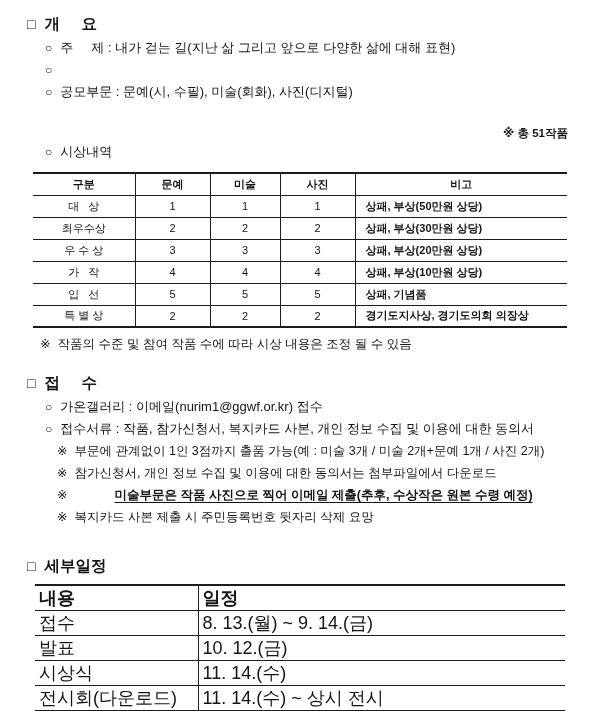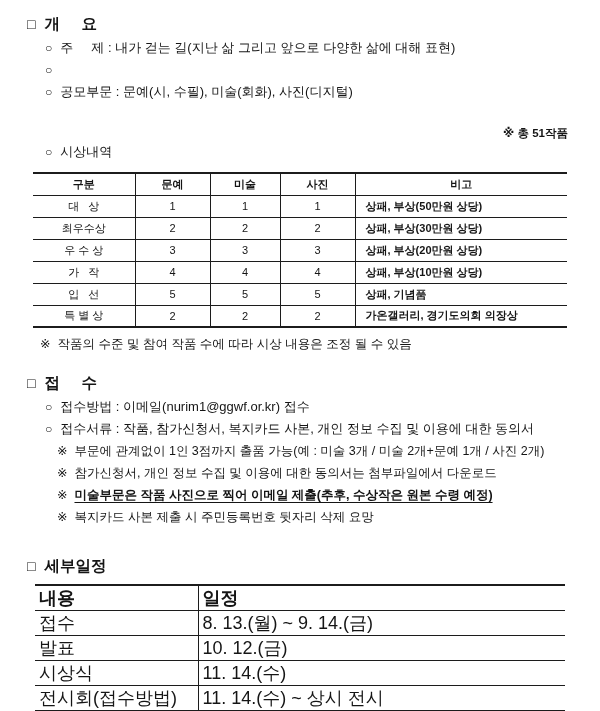--- a/index.html
+++ b/index.html
@@ -35,21 +35,21 @@
     white-space: pre; margin-right: 2px;
   }
 
   
   .note-line {
     display: flex; gap: 7px;
     font-size: 12.5px; line-height: 22px;
     white-space: pre-wrap;
   }
   .sub-notes { margin-left: 30px; }
-  .note-strong .ntext { font-weight: bold; text-decoration: underline; text-underline-offset: 3px; }
+  .note-strong .ntext { font-weight: bold; text-decoration: underline; text-underline-offset: 3px; margin-left: 40px; }
 
   
   table { border-collapse: collapse; table-layout: fixed; }
   .award-table {
     width: 534px; margin: 9px 0 0 6px;
     border-top: 2px solid #1c1c1c; border-bottom: 2px solid #1c1c1c;
   }
   .award-table th, .award-table td {
     border-bottom: 1px solid #1c1c1c;
     text-align: center; white-space: pre;
@@ -157,36 +157,36 @@
           <td>5</td>
           <td>5</td>
           <td>5</td>
           <td>상패, 기념품</td>
         </tr>
         <tr>
           <td>특 별 상</td>
           <td>2</td>
           <td>2</td>
           <td>2</td>
-          <td>가온갤러리, 경기도의회 의장상</td>
+          <td>경기도지사상, 경기도의회 의장상</td>
         </tr>
       </tbody>
     </table>
 
   <div class="note-line award-note">
     <span>※</span><span class="ntext">작품의 수준 및 참여 작품 수에 따라 시상 내용은 조정 될 수 있음</span>
   </div>
 
   <div class="sec-heading mt-sec1">
     <span class="sq">□</span><span>접     수</span>
   </div>
 
   <div class="bullets">
     <div class="bullet-line">
-      <span class="mk">○</span><span>접수방법 : 이메일(nurim1@ggwf.or.kr) 접수</span>
+      <span class="mk">○</span><span>가온갤러리 : 이메일(nurim1@ggwf.or.kr) 접수</span>
     </div>
     <div class="bullet-line">
       <span class="mk">○</span><span>접수서류 : 작품, 참가신청서, 복지카드 사본, 개인 정보 수집 및 이용에 대한 동의서</span>
     </div>
   </div>
 
   <div class="sub-notes">
     <div class="note-line">
       <span>※</span><span class="ntext">부문에 관계없이 1인 3점까지 출품 가능(예 : 미술 3개 / 미술 2개+문예 1개 / 사진 2개)</span>
     </div>
@@ -223,19 +223,19 @@
         </tr>
         <tr>
           <td>발표</td>
           <td>10. 12.(금)</td>
         </tr>
         <tr>
           <td>시상식</td>
           <td>11. 14.(수)</td>
         </tr>
         <tr>
-          <td>전시회(접수방법)</td>
+          <td>전시회(다운로드)</td>
           <td>11. 14.(수) ~ 상시 전시</td>
         </tr>
       </tbody>
     </table>
 
 </div>
 
 </body></html>

